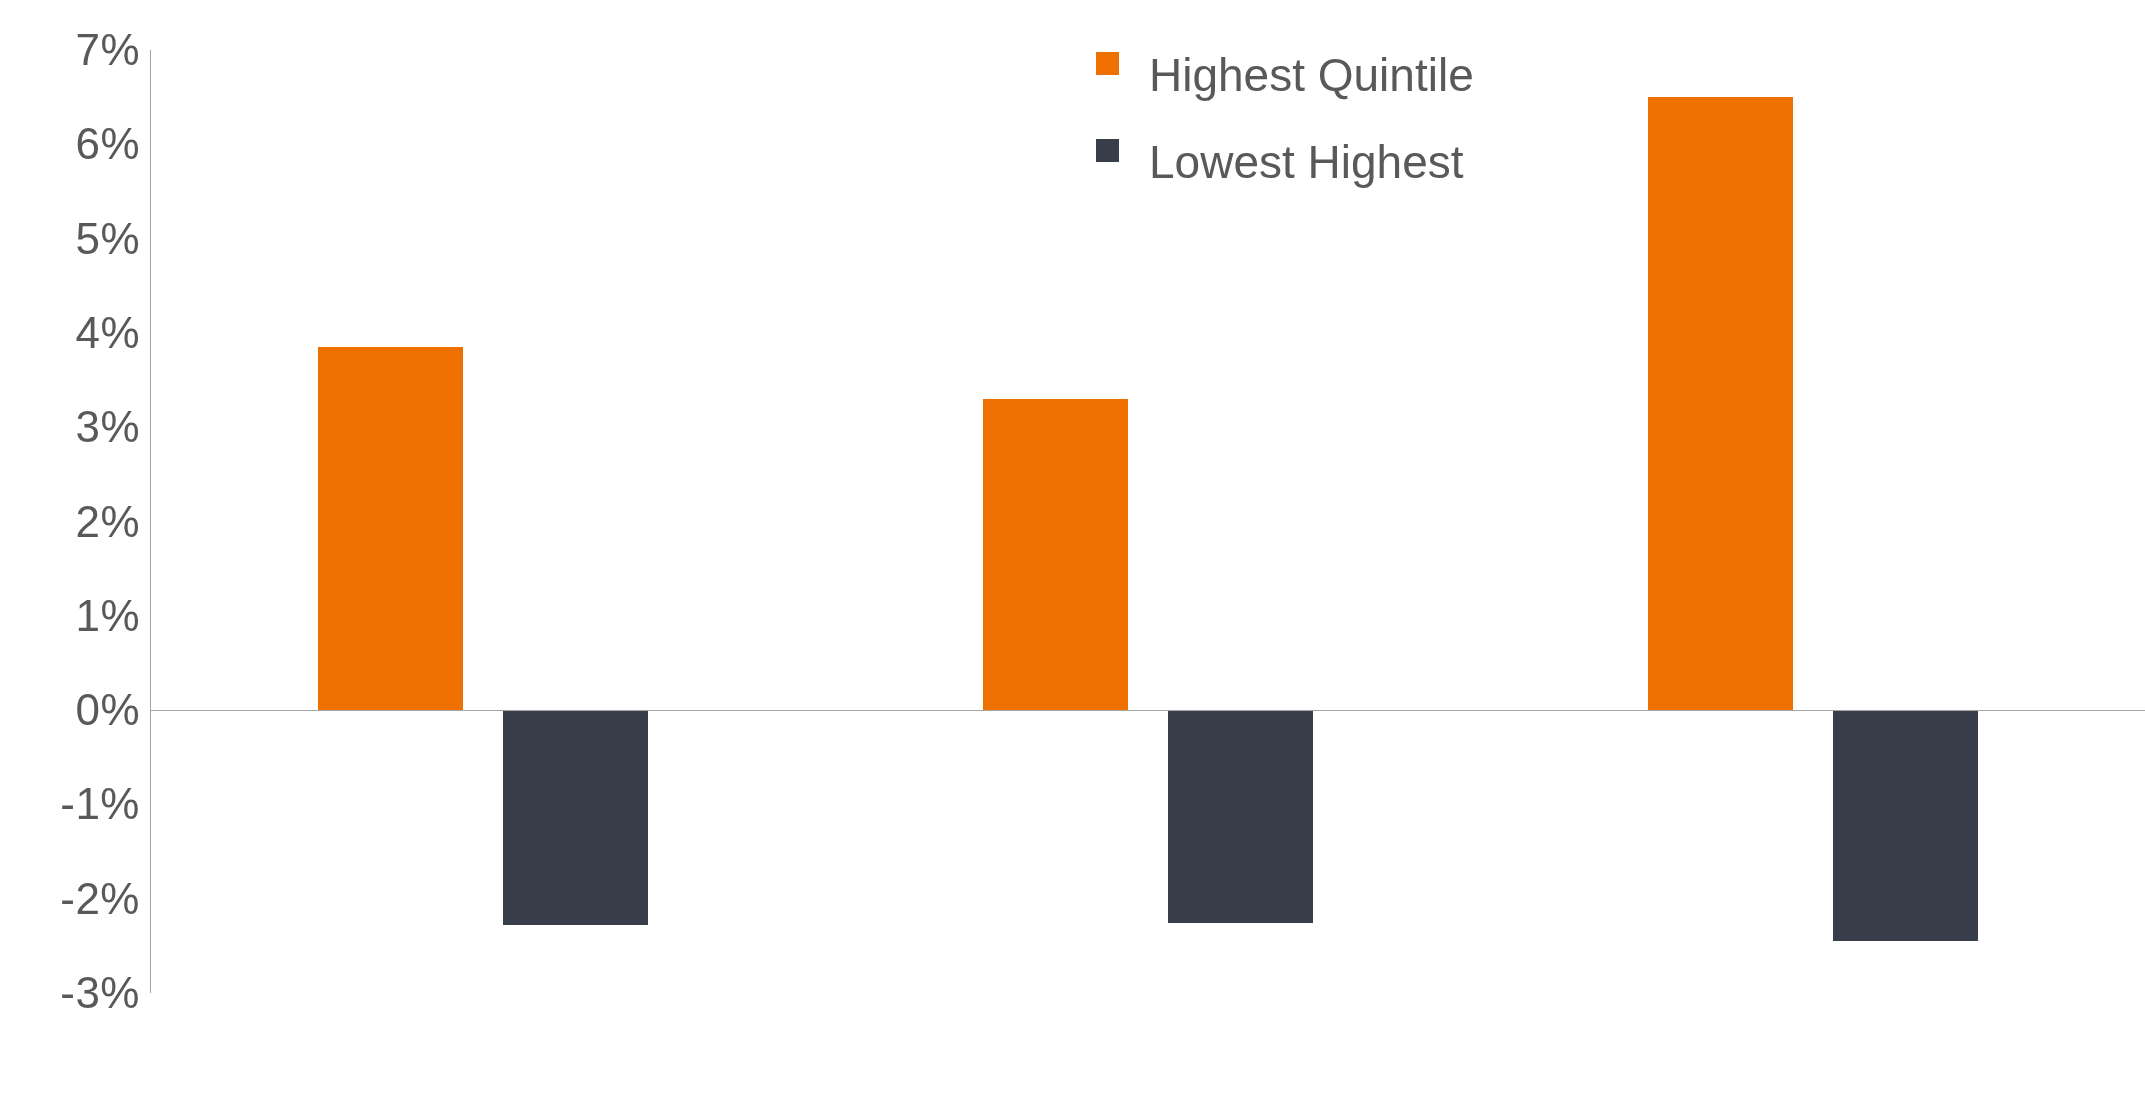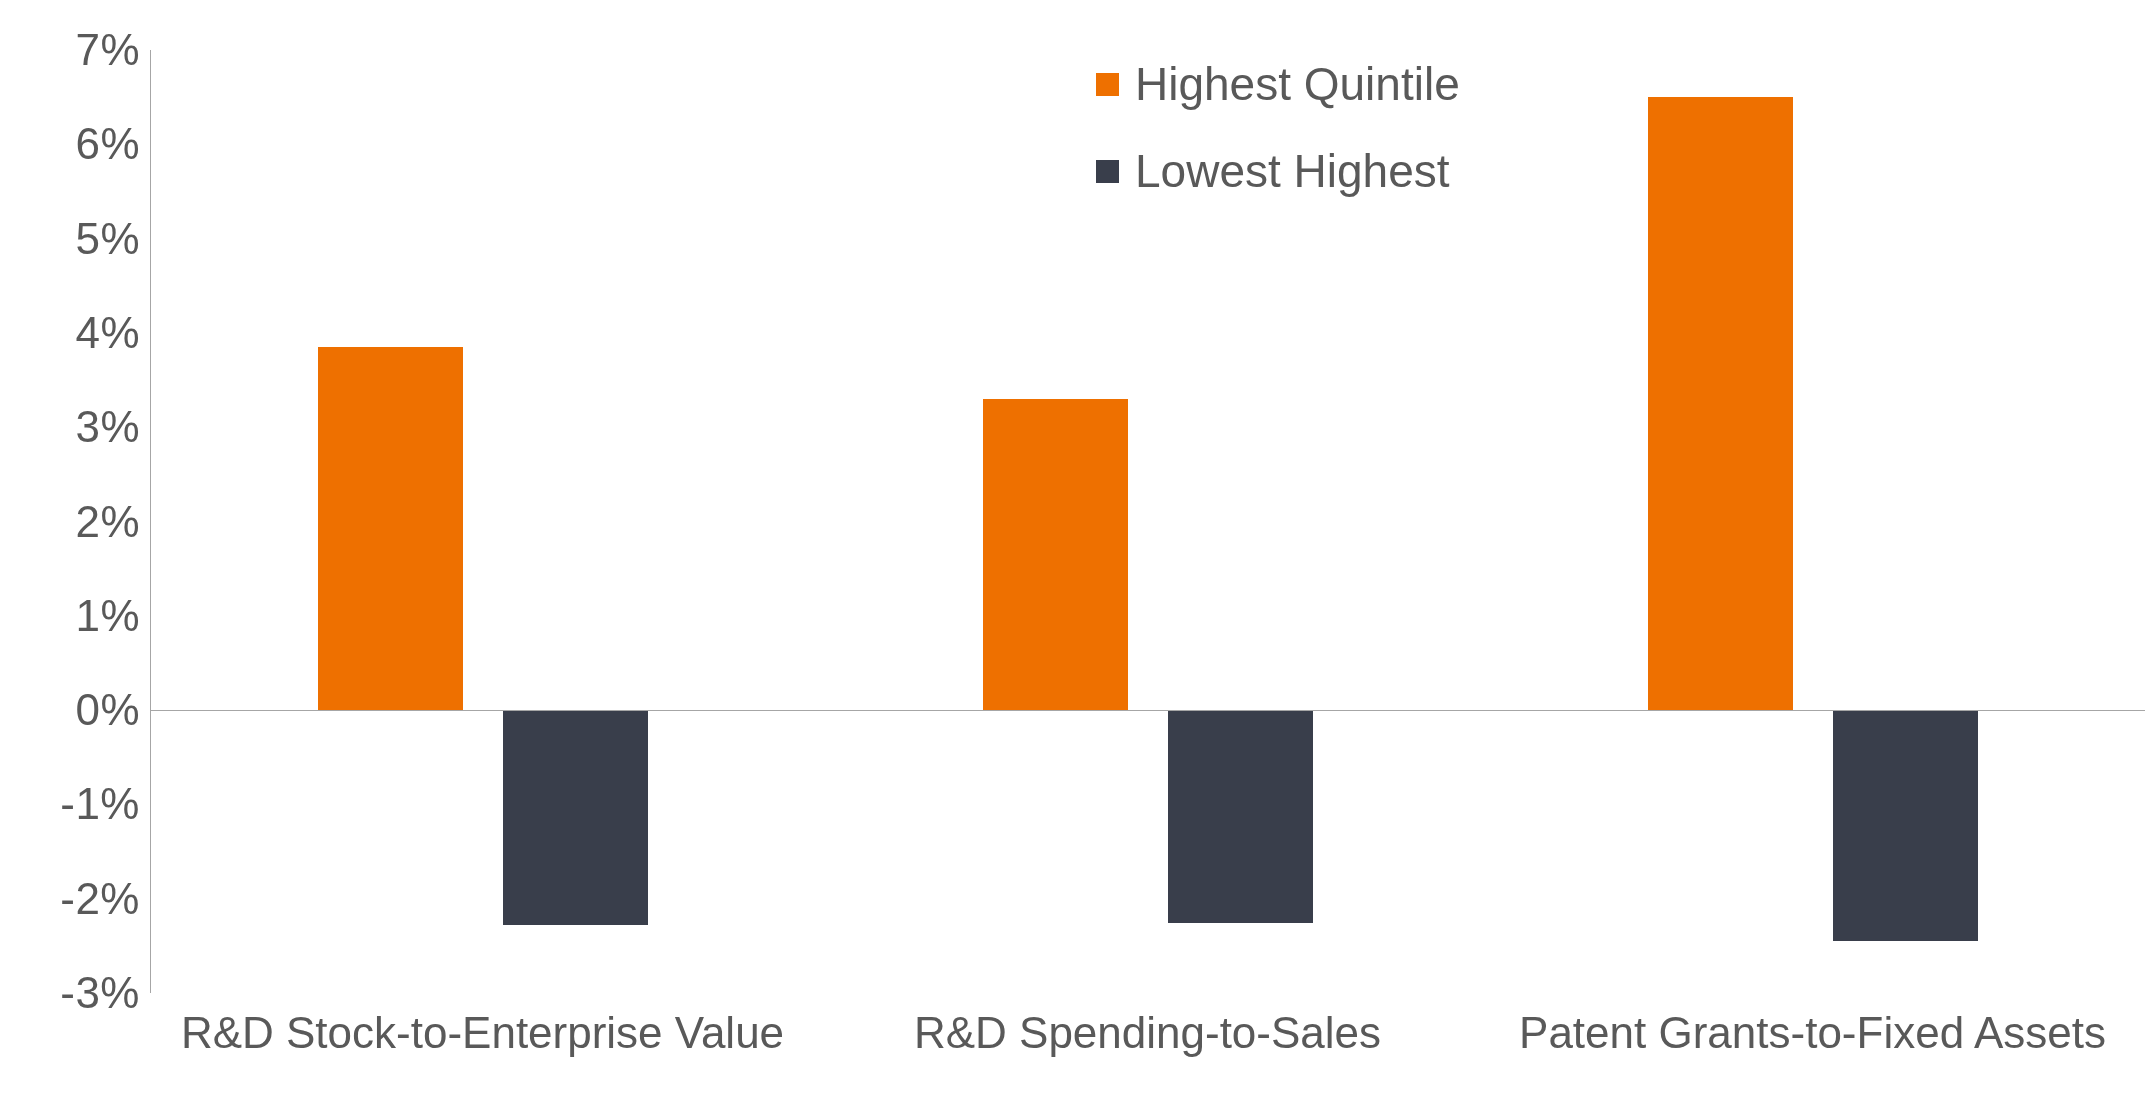--- a/index.html
+++ b/index.html
@@ -109,23 +109,23 @@
 
   
   #legend {
     position: absolute;
     left: 1096px;
     top: 52px;
   }
 
   .legend-entry {
     display: flex;
-    align-items: center;
     height: 64px;
     margin-bottom: 23px;
+    gap: 14px;
   }
 
   .legend-swatch {
     width: 23px;
     height: 23px;
     flex: 0 0 23px;
     margin-right: 16px;
   }
 
   .legend-swatch.highest { background: #ee7000; }
@@ -169,25 +169,20 @@
         <div class="bar lowest negative" style="left: 352.5px; background: rgb(57, 62, 75); top: 660.1px; height: 213.118px;"></div>
       </div>
       <div class="bar-group" style="left: 1330px; width: 665px;">
         <div class="bar highest positive" style="left: 167.5px; background: rgb(238, 112, 0); bottom: 282.9px; height: 612.95px;"></div>
         <div class="bar lowest negative" style="left: 352.5px; background: rgb(57, 62, 75); top: 660.1px; height: 231.035px;"></div>
       </div>
     </div>
 
   <div id="zero-line"></div>
 
-  <div id="category-labels">
-      <div class="cat-label" style="left: 0px; width: 665px;">R&amp;D Stock-to-Enterprise Value</div>
-      <div class="cat-label" style="left: 665px; width: 665px;">R&amp;D Spending-to-Sales</div>
-      <div class="cat-label" style="left: 1330px; width: 665px;">Patent Grants-to-Fixed Assets</div>
-    </div>
 
   <div id="legend">
       <div class="legend-entry">
         <span class="legend-swatch highest" style="background: rgb(238, 112, 0);"></span>
         <span class="legend-label">Highest Quintile</span>
       </div>
       <div class="legend-entry">
         <span class="legend-swatch lowest" style="background: rgb(57, 62, 75);"></span>
         <span class="legend-label">Lowest Highest</span>
       </div>

